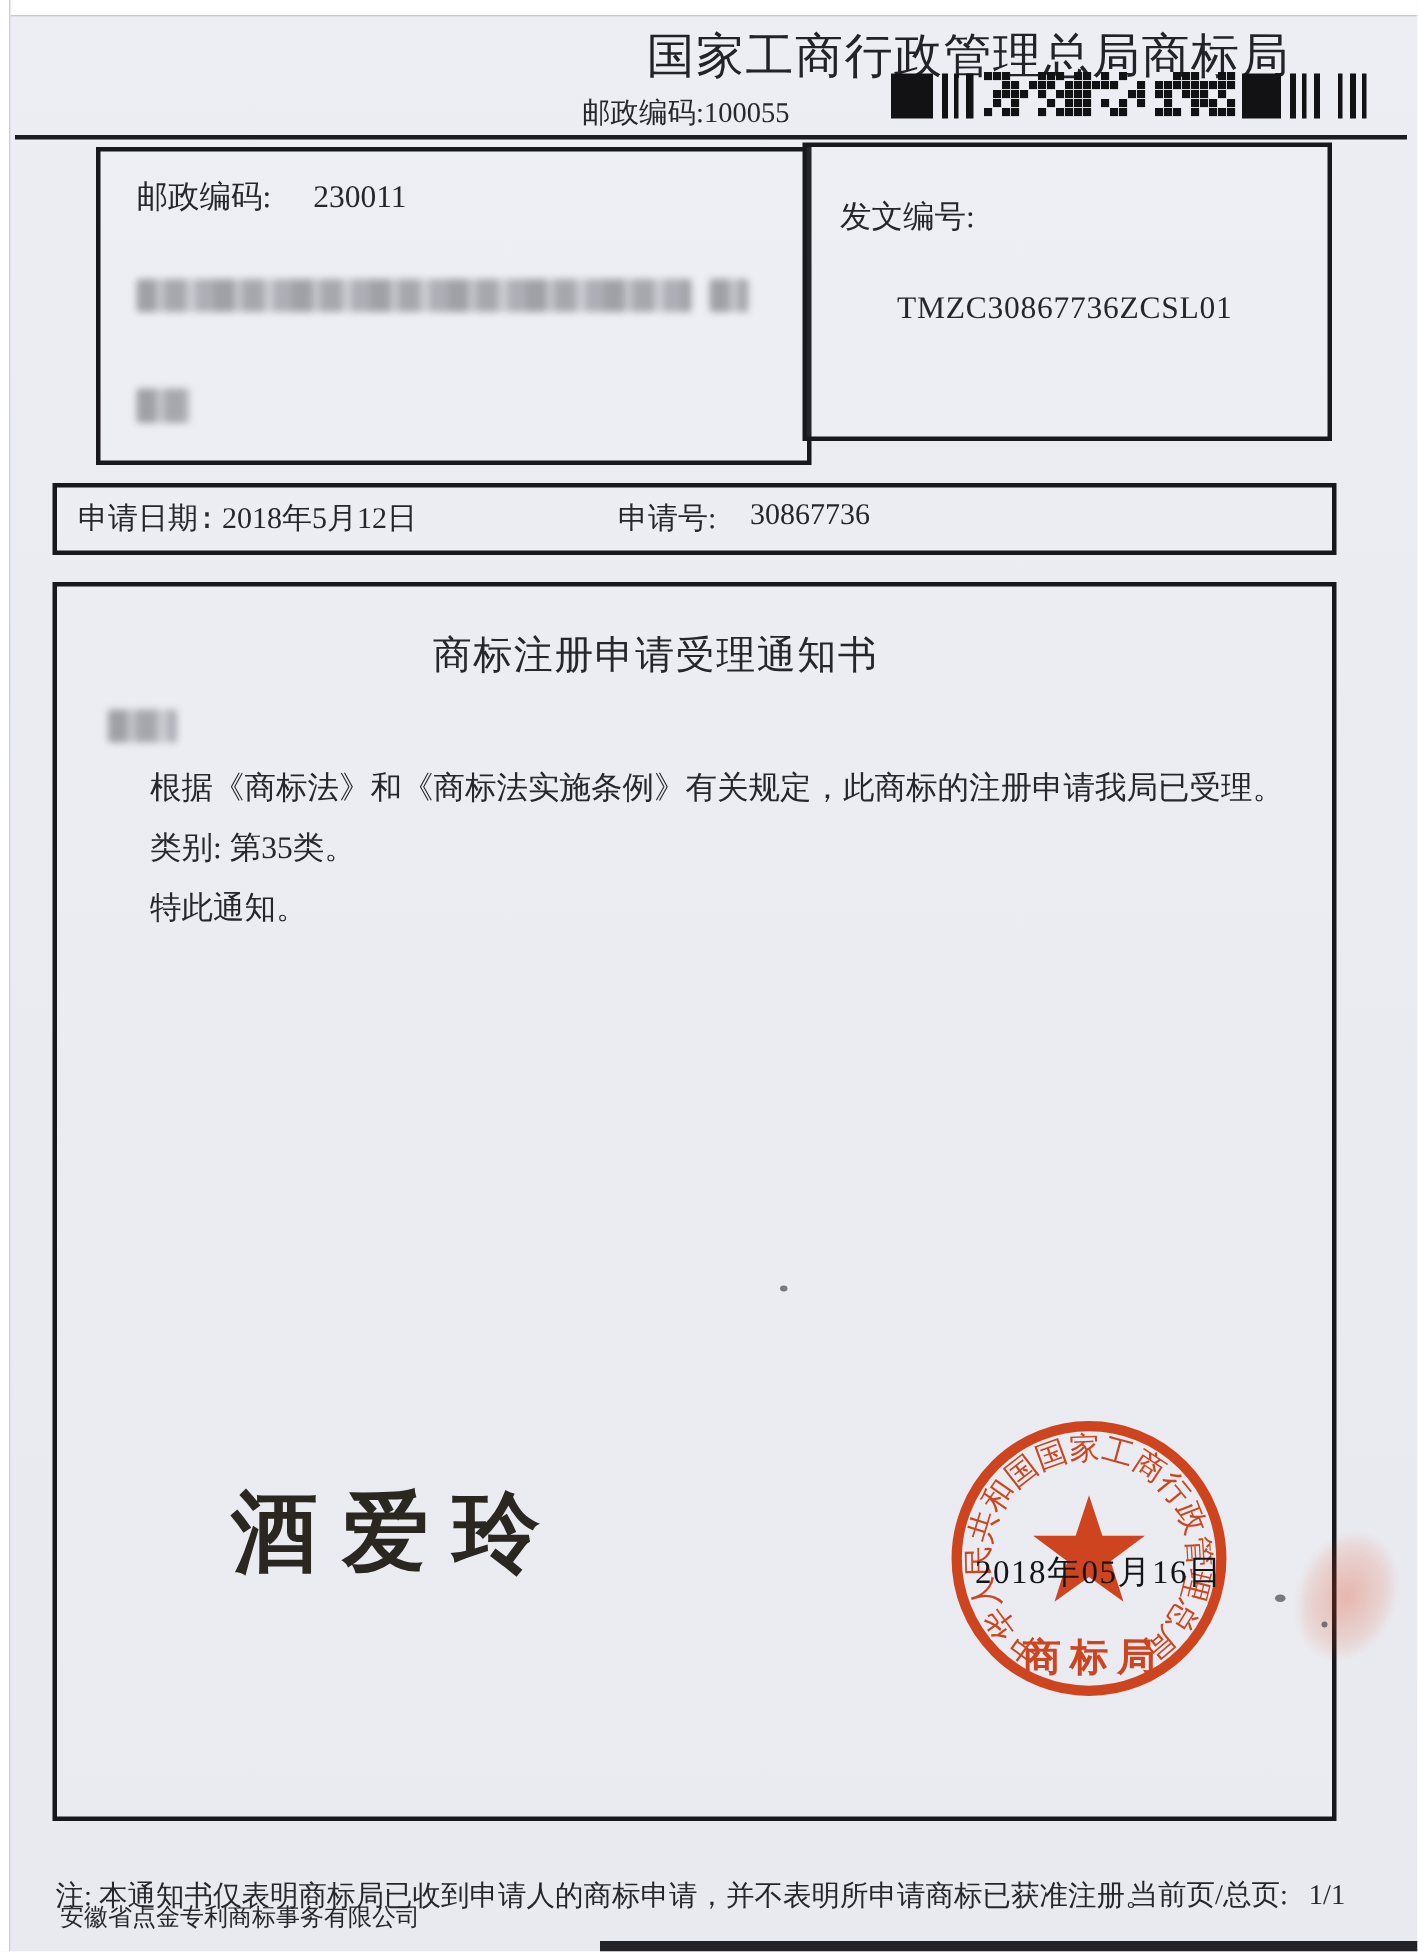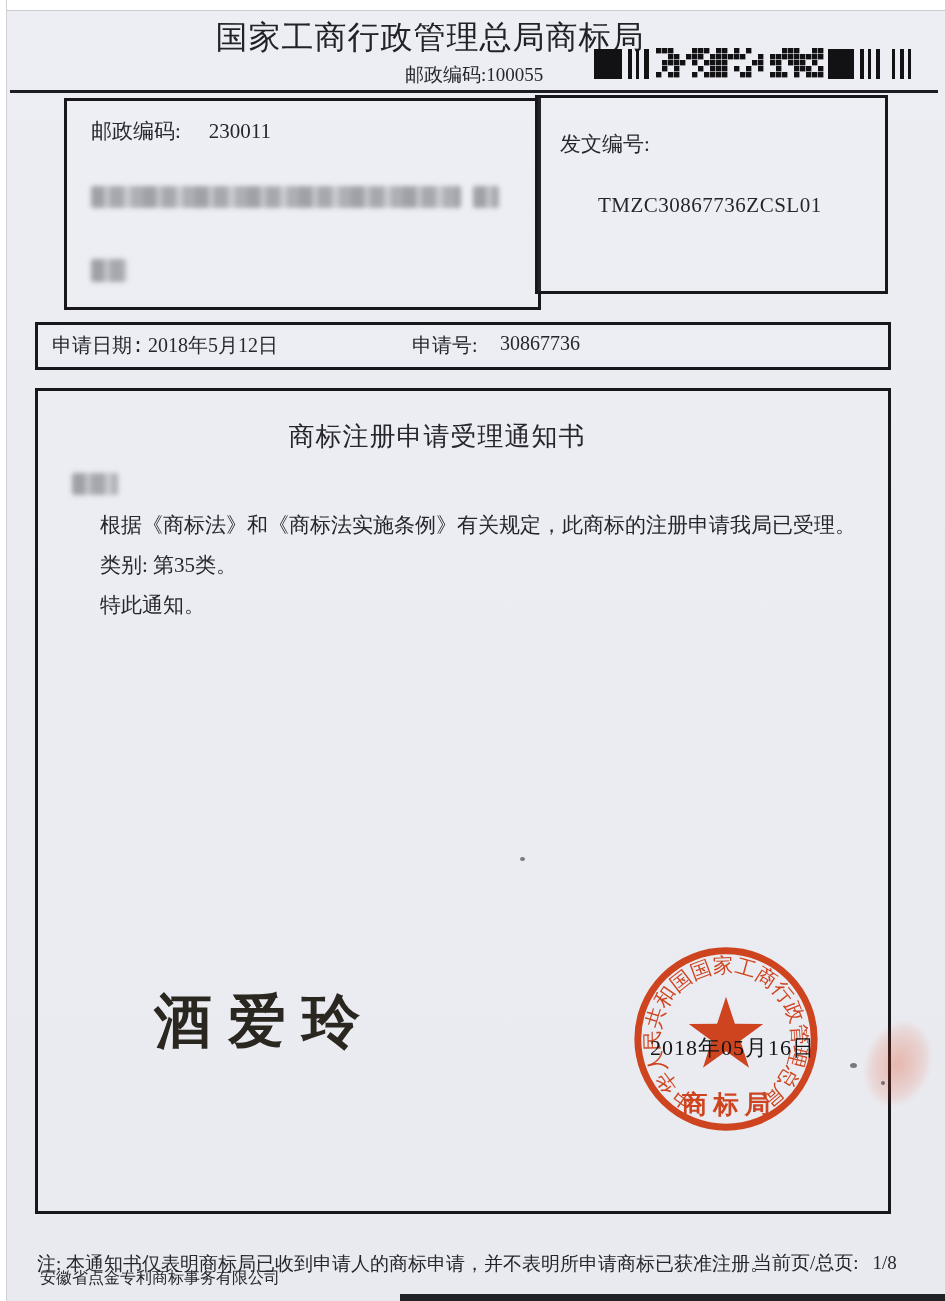--- a/index.html
+++ b/index.html
@@ -10,25 +10,25 @@
     color:#26262c;
   }
   .paper{
     position:absolute;left:0;top:0;width:945px;height:1301px;
     background:linear-gradient(180deg,#edeef4 0%,#eaebf1 55%,#e9eaf0 100%);
   }
   .scan-margin-top{position:absolute;left:0;top:0;width:945px;height:10px;background:#fff;border-bottom:1px solid #c9c9cf;}
   .scan-margin-left{position:absolute;left:0;top:0;width:6px;height:1301px;background:#fff;border-right:1px solid #cfcfd5;}
   .abs{position:absolute;white-space:nowrap;}
   .doc-title{
-    left:0;top:16px;width:860px;text-align:center;
+    left:0;top:16px;width:860px;text-align:right;
     font-size:32px;letter-spacing:1px;color:#222228;
   }
   .addr-line{left:35px;top:62px;font-size:19px;}
-  .postal-line{left:388px;top:62px;font-size:19px;margin-left:17px;}
+  .postal-line{left:388px;top:62px;font-size:19px;}
   .hrule{position:absolute;left:10px;top:90px;width:928px;height:3px;background:#1c1c22;}
   .box{position:absolute;border:3px solid #17171c;background:rgba(255,255,255,0.06);}
   .box-recipient{left:37px;top:98px;width:471px;height:206px;margin-left:27px;}
   .box-ref{left:535px;top:95px;width:347px;height:193px;}
   .box-appbar{left:35px;top:322px;width:850px;height:42px;}
   .box-main{left:35px;top:388px;width:850px;height:820px;}
   .inner{position:absolute;white-space:nowrap;}
   .fs21{font-size:21px;}
   .fs20{font-size:20px;}
   .blur-line{
@@ -221,20 +221,20 @@
     </div>
     <div class="seal-date">2018年05月16日</div>
     <div class="smudge"></div>
     <div class="speck speck-b"></div>
     <div class="speck speck-c"></div>
   </div>
 
   <div class="abs agency-line">安徽省点金专利商标事务有限公司</div>
   <div class="abs note-line">注: 本通知书仅表明商标局已收到申请人的商标申请，并不表明所申请商标已获准注册。</div>
   <div class="abs pageinfo">
-    <span>当前页/总页:</span><span class="gap-sm"></span><span>1/8</span>
+    <span>当前页/总页:</span><span class="gap-sm"></span><span>1/1</span>
   </div>
 
   <div class="bottom-strip"></div>
 </div>
 
 <div class="scan-margin-top"></div>
 <div class="scan-margin-left"></div>
 
 </body></html>

